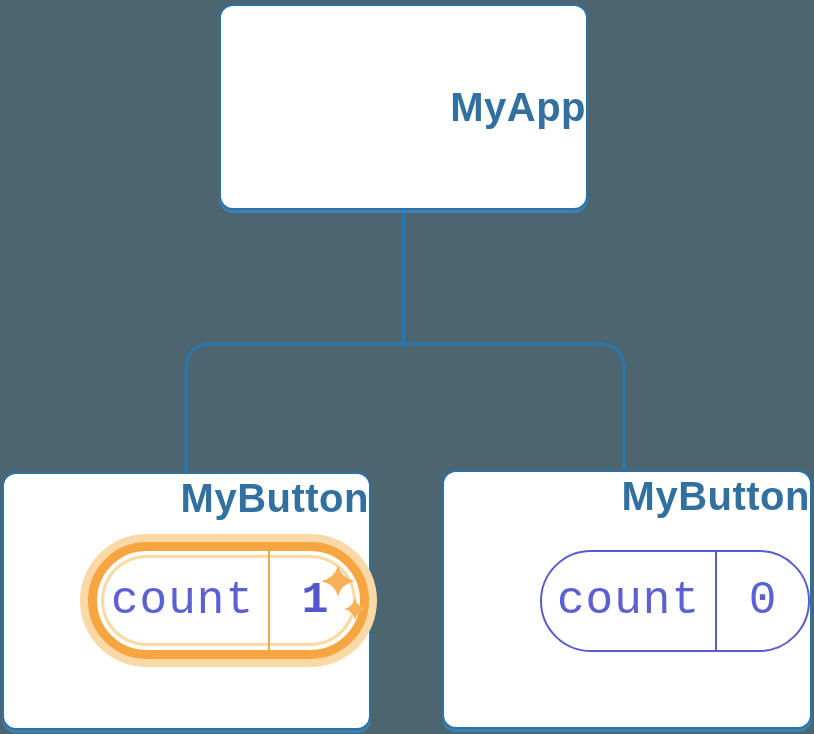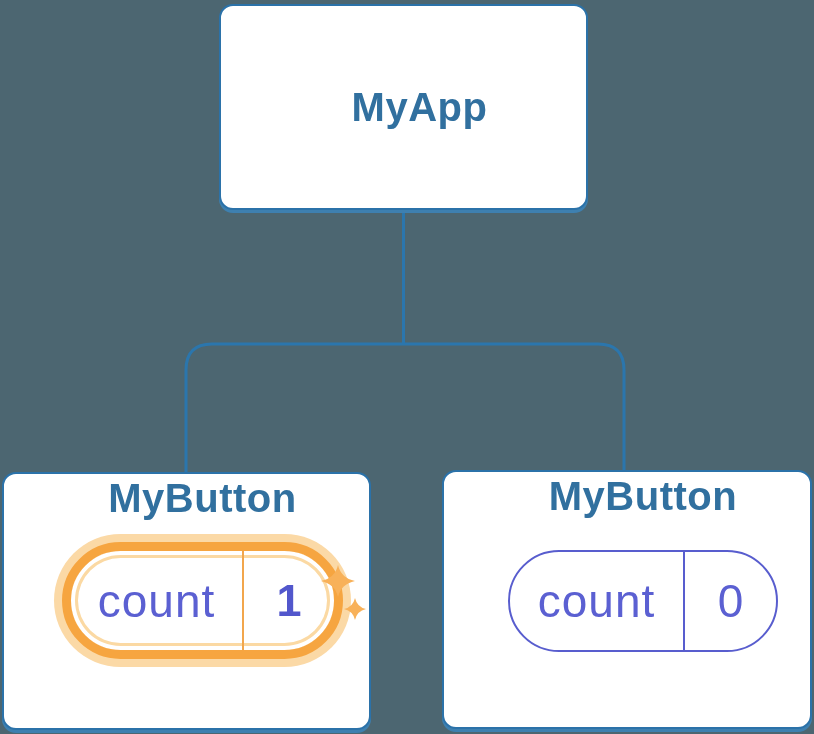--- a/index.html
+++ b/index.html
@@ -7,34 +7,34 @@
     position:relative;width:814px;height:734px;overflow:hidden;
     background:#4C6671;
     font-family:"Liberation Sans", sans-serif;
   }
   .connector-svg{position:absolute;left:0;top:0;width:814px;height:734px;pointer-events:none;}
 
   .card{
     position:absolute;box-sizing:border-box;background:#FFFFFF;
     border:2px solid #2B72A9;border-radius:14px;
     box-shadow:0 3px 0 #3E80B0;
-    display:flex;flex-direction:column;align-items:center;padding-left:32px;
+    display:flex;flex-direction:column;align-items:flex-end;padding-left:32px;
   }
   .card-root{left:219px;top:4px;width:369px;height:206px;justify-content:center;}
   .card-left{left:2px;top:472px;width:369px;height:258px;}
   .card-right{left:442px;top:470px;width:370px;height:259px;}
 
   .node-title{
     color:#31709F;font-size:40px;font-weight:600;line-height:1.2;letter-spacing:0.5px;
   }
   .card-left .node-title,.card-right .node-title{}
 
   .pill{
     box-sizing:border-box;display:flex;align-items:stretch;
-    border-radius:999px;background:#fff;
+    border-radius:999px;background:#fff;font-family:Liberation Mono, monospace;
   }
   .pill-plain{
     width:270px;height:102px;margin-top:30px;
     border:2px solid #585DCE;
   }
   .pill-highlight{
     width:281px;height:117px;margin-top:20px;
     border:9px solid #F6A540;
     box-shadow:0 0 0 8px #FBD9A6, inset 0 0 0 4px #FFFFFF, inset 0 0 0 7px #FBD9A3;
   }

